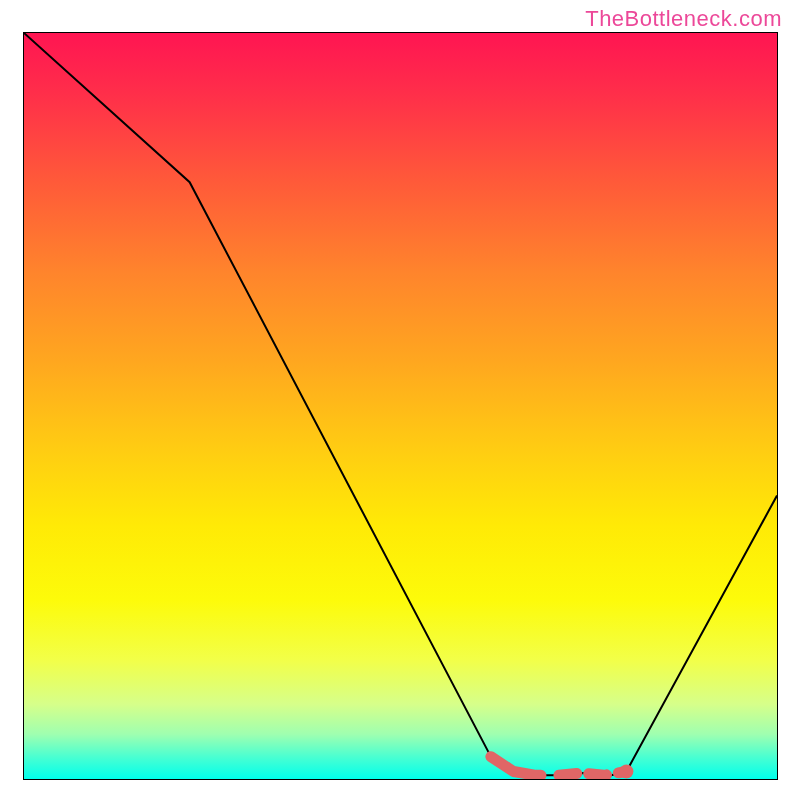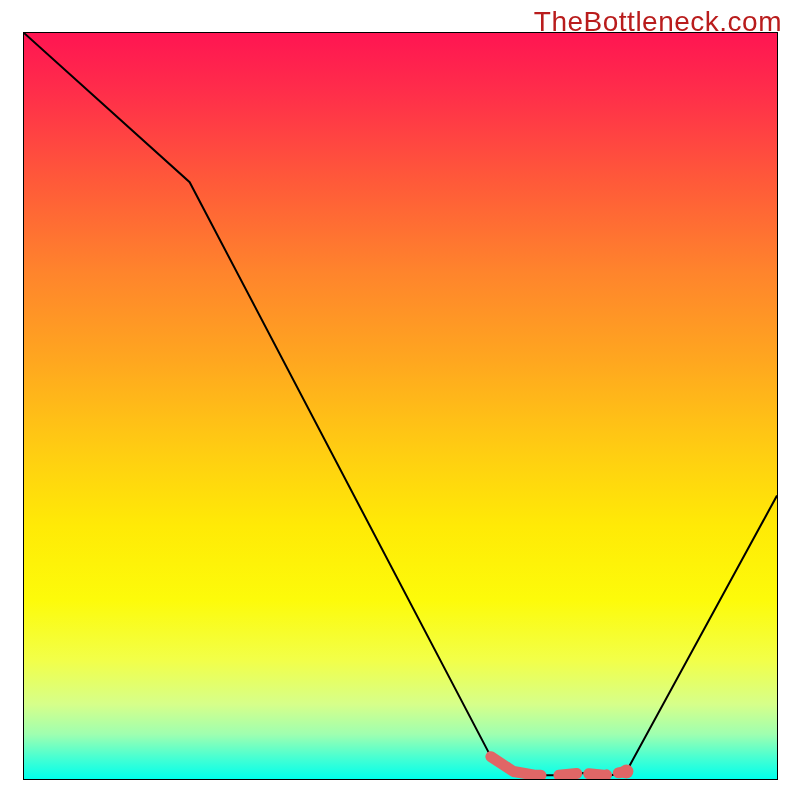--- a/index.html
+++ b/index.html
@@ -7,22 +7,22 @@
     width: 800px;
     height: 800px;
     background: #ffffff;
     position: relative;
     font-family: Arial, sans-serif;
   }
   .watermark {
     position: absolute;
     top: 6px;
     right: 18px;
-    font-size: 28px;
-    color: #b91c1c;
+    font-size: 22px;
+    color: #ec4899;
     font-weight: normal;
     letter-spacing: 0.5px;
   }
   .chart-area {
     position: absolute;
     left: 23px;
     top: 32px;
     width: 755px;
     height: 748px;
     border: 1px solid #000;

